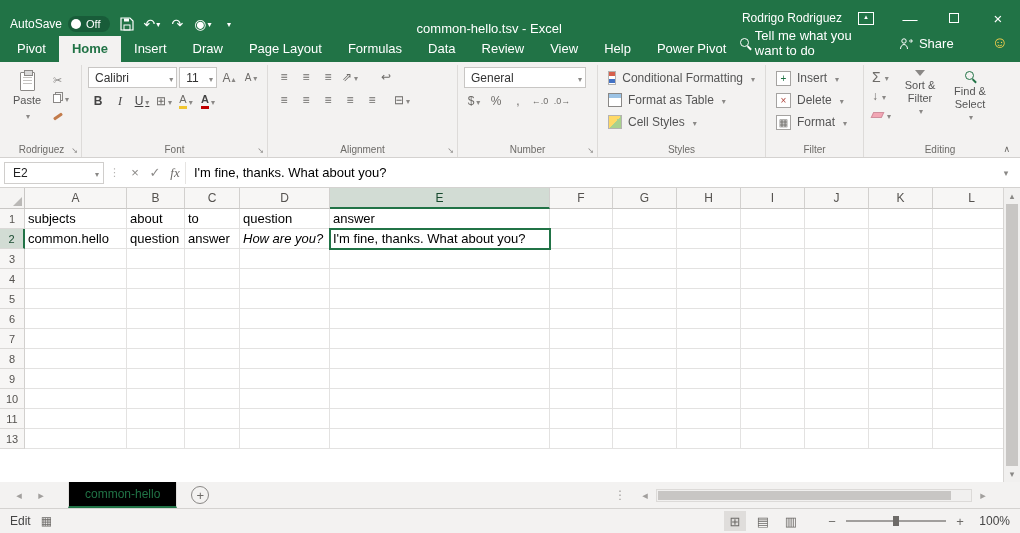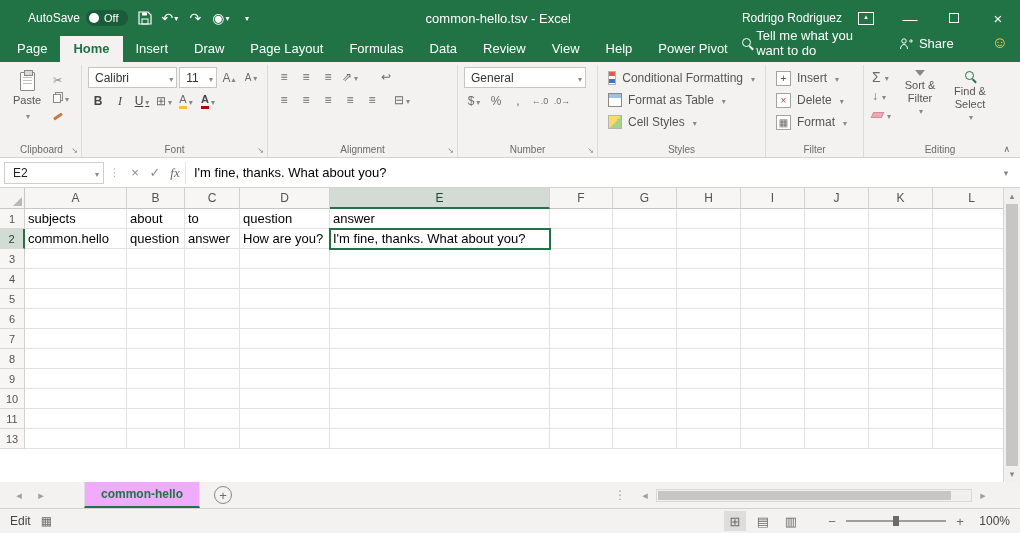--- a/index.html
+++ b/index.html
@@ -1,20 +1,20 @@
 <!DOCTYPE html>
 <html><head>
 <meta charset="utf-8">
 <style>
   *{box-sizing:border-box;margin:0;padding:0}
   body{width:1020px;height:533px;overflow:hidden;background:#fff;
        font-family:"Liberation Sans",sans-serif;cursor:default;user-select:none}
 
   
-  .titlebar{height:36px;background:#217346;display:flex;align-items:center;color:#fff;font-size:12px;padding-left:28px}
+  .titlebar{height:36px;background:#217346;display:flex;align-items:flex-end;color:#fff;font-size:12px;padding-left:10px}
   .qat{display:flex;align-items:center;gap:9px}
   .autosave{display:flex;align-items:center;gap:6px}
   .pill{background:#185c39;border-radius:9px;height:16px;display:inline-flex;align-items:center;gap:5px;padding:0 9px 0 3px;font-size:11px}
   .pill .dot{width:10px;height:10px;background:#fff;border-radius:50%}
   .qbtn{display:inline-flex;align-items:center;justify-content:center;min-width:16px;height:24px;font-size:14px;color:#fff}
   .qchev{font-size:8px;margin-left:1px}
   .title{flex:1;text-align:center;font-size:13px;white-space:nowrap}
   .tright{display:flex;align-items:center}
   .username{margin-right:16px;font-size:12px}
   .rdo{width:16px;height:13px;border:1px solid #fff;display:flex;align-items:flex-start;justify-content:center;font-size:7px;margin-right:14px}
@@ -101,21 +101,21 @@
   .cell{height:20px;border-right:1px solid #e3e2e1;border-bottom:1px solid #e3e2e1;font-size:13px;color:#000;padding:2px 3px 0;white-space:nowrap;overflow:hidden;background:#fff}
   .cell.selcell{outline:2px solid #217346;outline-offset:-1px;z-index:2}
   .vscroll{position:absolute;top:0;right:0;width:17px;height:294px;background:#f1f0ef;border-left:1px solid #d8d6d4;display:flex;flex-direction:column;align-items:center}
   .varrow{height:16px;width:100%;display:flex;align-items:center;justify-content:center;color:#8a8886;font-size:9px}
   .vtrack{flex:1;width:100%;padding:0 2px}
   .vthumb{background:#c8c6c4;width:100%;height:100%}
 
   
   .sheetbar{height:26px;background:#f3f2f1;display:flex;align-items:center;font-size:12px;color:#6d6b68;padding-left:8px}
   .sheetnav{width:22px;text-align:center;color:#a19f9d;font-size:11px}
-  .sheettab{height:26px;display:flex;align-items:center;padding:0 16px;background:#f0abfc;color:#217346;font-weight:bold;border-left:1px solid #e1dfdd;border-right:1px solid #e1dfdd;border-bottom:2px solid #217346;margin-left:32px}
+  .sheettab{height:26px;display:flex;align-items:center;padding:0 16px;background:#000000;color:#217346;font-weight:normal;border-left:1px solid #e1dfdd;border-right:1px solid #e1dfdd;border-bottom:2px solid #217346;margin-left:16px}
   .addsheet{width:18px;height:18px;border:1px solid #8a8886;border-radius:50%;display:flex;align-items:center;justify-content:center;margin-left:14px;font-size:13px;color:#6d6b68;line-height:1}
   .sb-dots{margin-left:auto;color:#a19f9d;font-size:12px;padding:0 8px}
   .htrack{width:316px;height:13px;background:#f1f0ef;border:1px solid #dcdad8;display:flex;align-items:center;padding:1px}
   .hthumb{width:94%;height:100%;background:#c8c6c4}
   .sb-pad{width:26px}
 
   
   .statusbar{height:25px;background:#f3f2f1;border-top:1px solid #d4d2d0;display:flex;align-items:center;font-size:12px;color:#444;padding:0 10px;gap:10px}
   .macro{color:#6d6b68;font-size:12px}
   .sb-right{margin-left:auto;display:flex;align-items:center;gap:6px}
@@ -173,21 +173,21 @@
     <span class="winbtn">
         <span class="maxbox"></span>
       </span>
     <span class="winbtn">
         <span>×</span>
       </span>
   </div>
 </div>
 
 <div class="tabrow">
-  <span class="tab">Page</span>
+  <span class="tab">Pivot</span>
   <span class="tab active">Home</span>
   <span class="tab">Insert</span>
   <span class="tab">Draw</span>
   <span class="tab">Page Layout</span>
   <span class="tab">Formulas</span>
   <span class="tab">Data</span>
   <span class="tab">Review</span>
   <span class="tab">View</span>
   <span class="tab">Help</span>
   <span class="tab">Power Pivot</span>
@@ -223,21 +223,21 @@
           </span>
         <span class="sbtn">
             <span class="copy-icon"></span>
             <span class="chev"></span>
           </span>
         <span class="sbtn">
             <span class="brush-icon"></span>
           </span>
       </div>
     </div>
-    <div class="rg-label">Clipboard</div>
+    <div class="rg-label">Rodriguez</div>
     <span class="launcher">↘</span>
   </div>
 
   <div class="rgroup" style="width:186px">
     <div class="rowline">
       <span class="combo" style="width:96px">
           <span>Calibri</span>
           <span class="chev"></span>
         </span>
       <span class="combo" style="width:40px">
@@ -488,21 +488,21 @@
         <div class="cell" style="width: 64px;"></div>
         <div class="cell" style="width: 64px;"></div>
         <div class="cell" style="width: 64px;"></div>
         <div class="cell" style="width: 78px;"></div>
       </div>
       <div class="grid-row">
         <div class="row-h sel">2</div>
         <div class="cell" style="width: 102px;">common.hello</div>
         <div class="cell" style="width: 58px;">question</div>
         <div class="cell" style="width: 55px;">answer</div>
-        <div class="cell" style="width: 90px;">How are you?</div>
+        <div class="cell" style="width: 90px; font-style: italic;">How are you?</div>
         <div class="cell selcell" style="width: 220px;">I'm fine, thanks. What about you?</div>
         <div class="cell" style="width: 63px;"></div>
         <div class="cell" style="width: 64px;"></div>
         <div class="cell" style="width: 64px;"></div>
         <div class="cell" style="width: 64px;"></div>
         <div class="cell" style="width: 64px;"></div>
         <div class="cell" style="width: 64px;"></div>
         <div class="cell" style="width: 78px;"></div>
       </div>
       <div class="grid-row">

